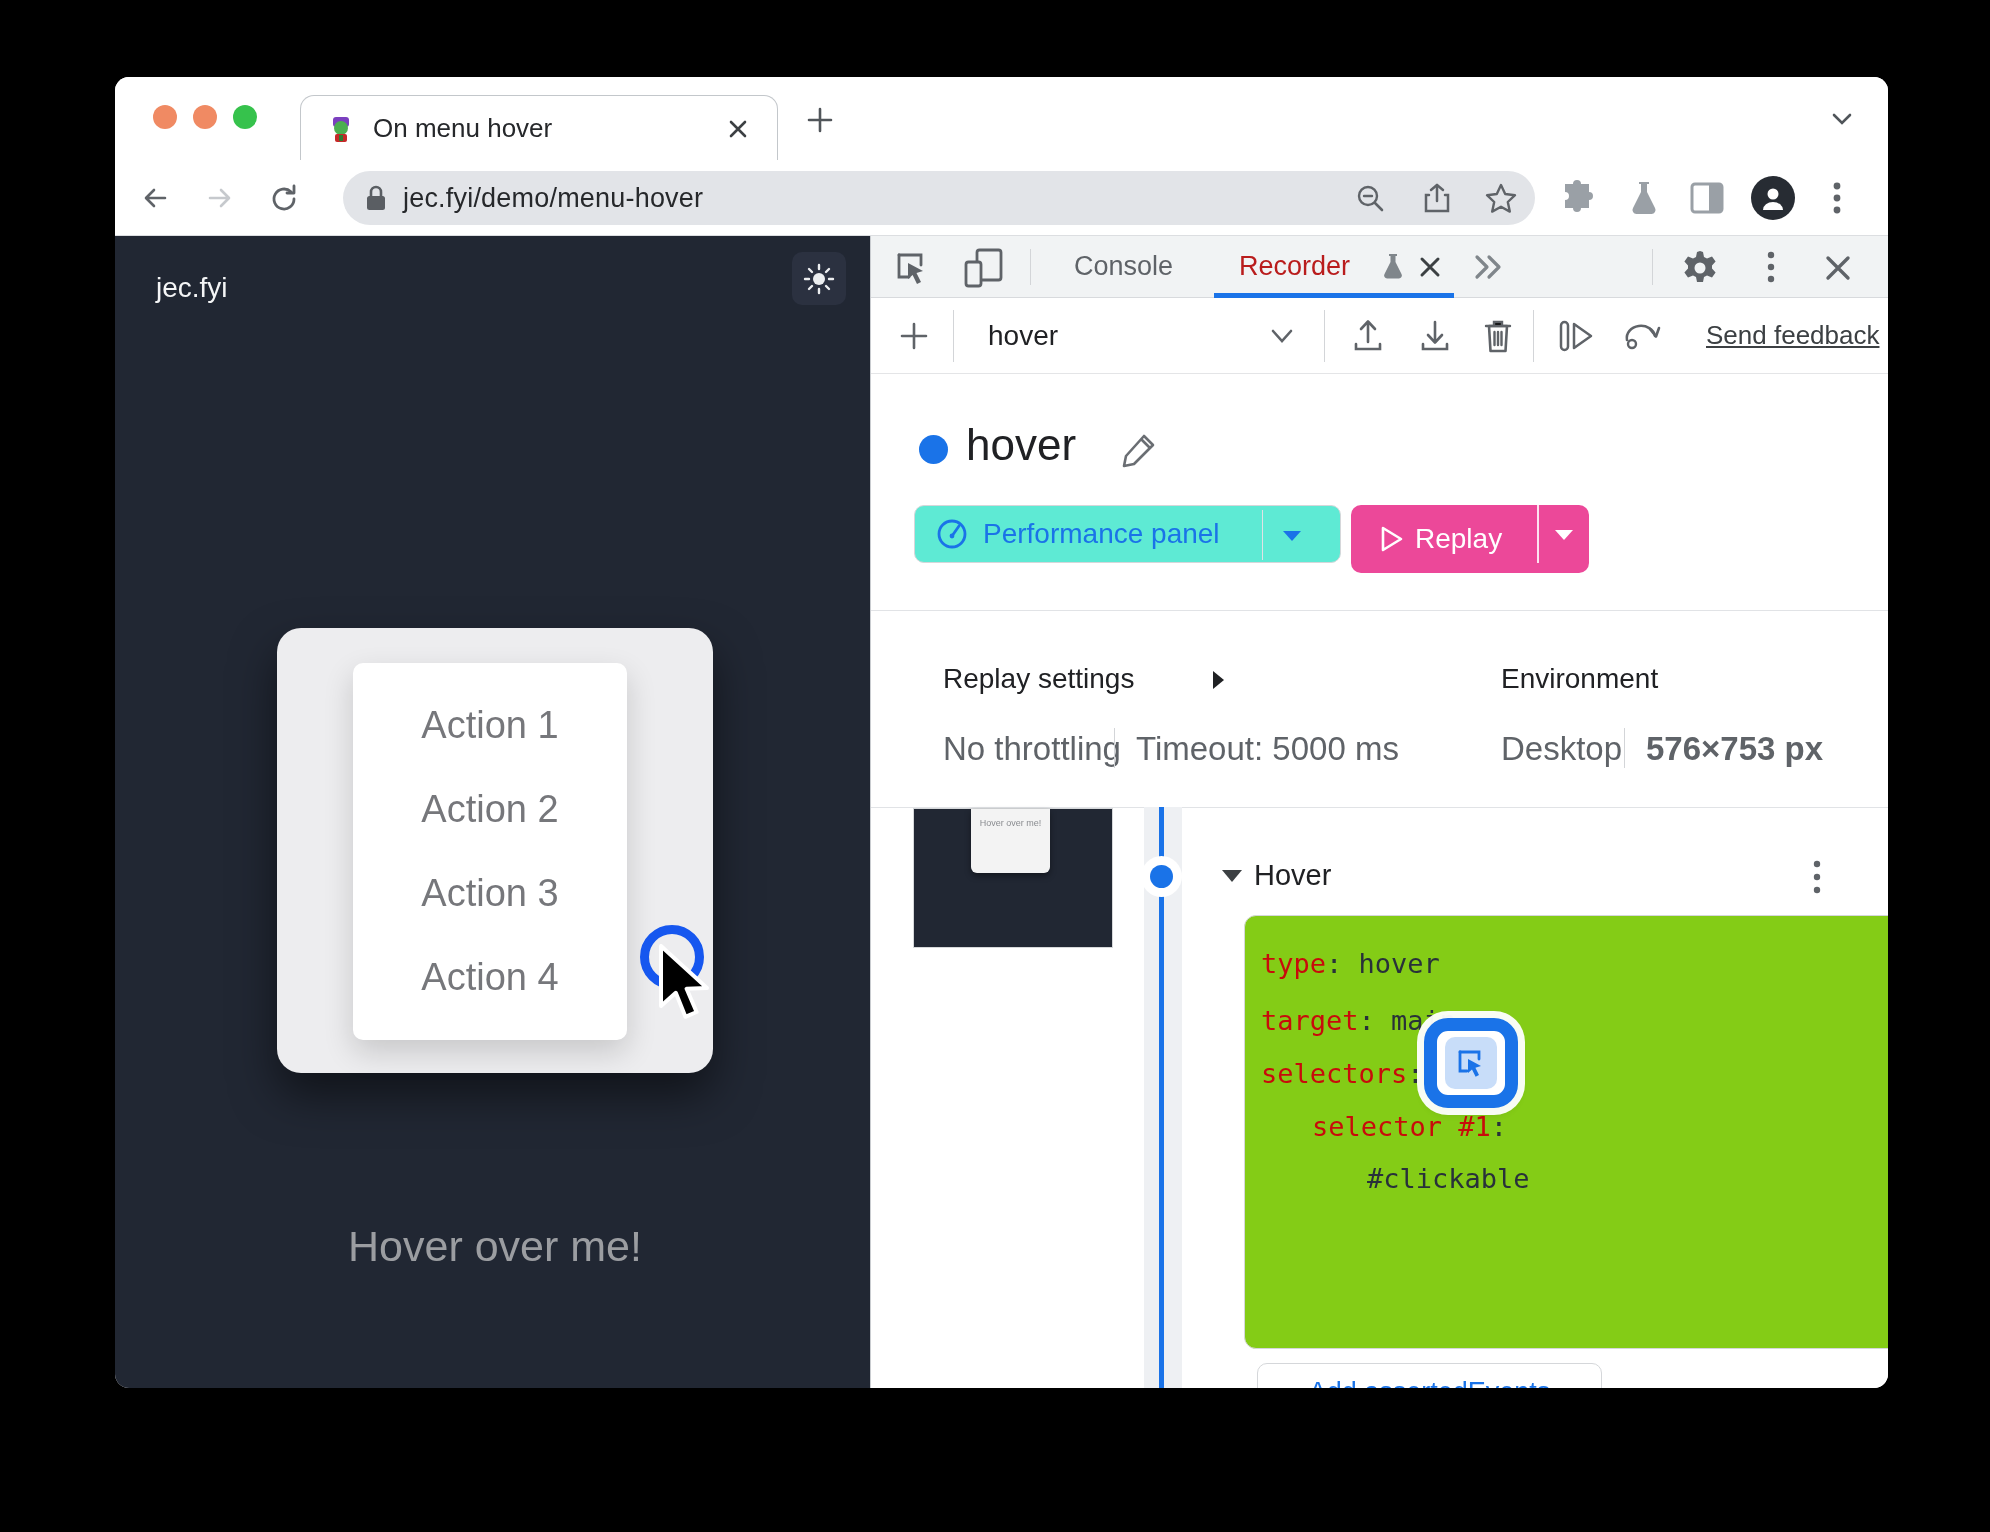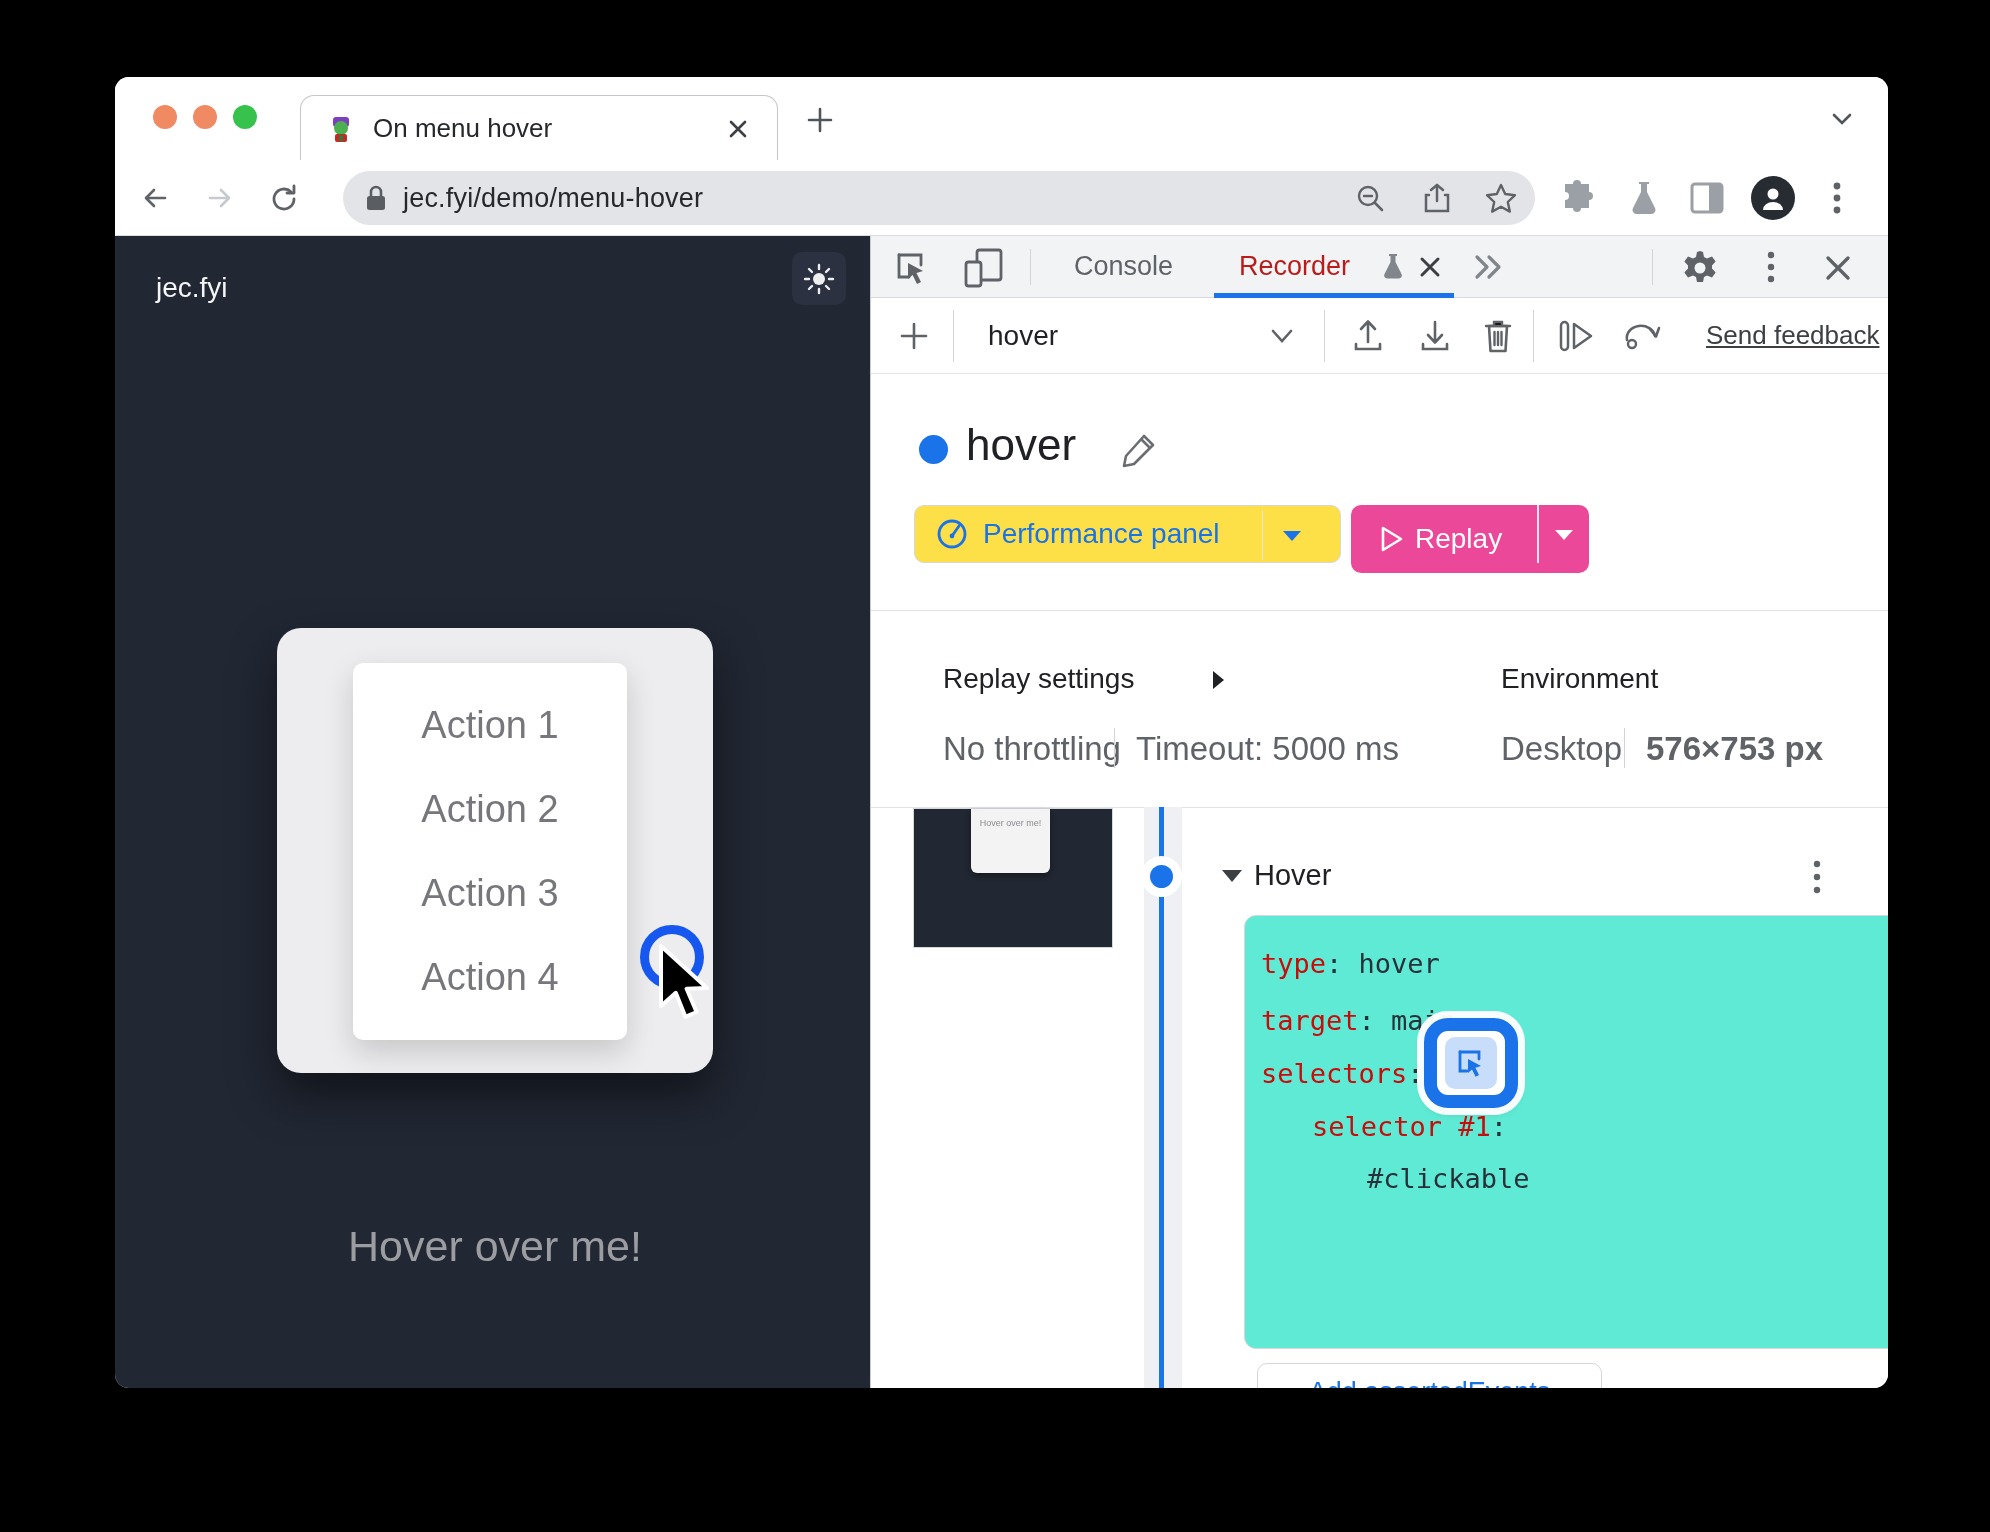--- a/index.html
+++ b/index.html
@@ -45,40 +45,40 @@
   
   .dt-tabbar { position:absolute; left:0; top:0; width:100%; height:62px; background:#f1f3f4; border-bottom:1px solid #d8dadd; }
   .dt-tab-label { font-size:27px; color:#5f6368; position:absolute; top:15px; }
   .dt-underline { position:absolute; left:343px; top:57px; width:240px; height:5px; background:#1a73e8; }
   .vsep { position:absolute; width:1px; background:#d3d5d8; }
   .dt-controls { position:absolute; left:0; top:62px; width:100%; height:76px; background:#fff; border-bottom:1px solid #e4e5e7; }
   .send-feedback { position:absolute; left:835px; top:22px; font-size:26px; color:#3c4043; text-decoration:underline; }
   .rec-title { position:absolute; left:95px; top:184px; font-size:44px; color:#202124; }
   .rec-dot { position:absolute; left:48px; top:199px; width:29px; height:29px; border-radius:50%; background:#1a73e8; }
   .pencil { position:absolute; left:246px; top:192px; }
-  .perf-btn { position:absolute; left:43px; top:269px; width:427px; height:58px; border:1.5px solid #d5d7da; border-radius:10px; background:#fde047; display:flex; align-items:center; }
+  .perf-btn { position:absolute; left:43px; top:269px; width:427px; height:58px; border:1.5px solid #d5d7da; border-radius:10px; background:#5eead4; display:flex; align-items:center; }
   .perf-label { color:#1a73e8; font-size:28px; font-weight:500; margin-left:12px; }
   .perf-sep { position:absolute; left:347px; top:4px; width:1px; height:50px; background:#e0e2e5; }
   .replay-btn { position:absolute; left:480px; top:269px; width:238px; height:68px; background:#ec4899; border-radius:10px; display:flex; align-items:center; }
   .replay-label { color:#fff; font-size:28px; font-weight:500; margin-left:10px; }
   .replay-sep { position:absolute; left:186px; top:0; width:1.5px; height:58px; background:rgba(255,255,255,.85); }
   .hdiv { position:absolute; left:0; width:100%; height:1px; background:#e1e3e6; }
   .sect-label { font-size:28px; color:#202124; font-weight:500; position:absolute; }
   .sect-val { font-size:33px; color:#5f6368; position:absolute; }
   
   .gutter { position:absolute; left:273px; top:571px; width:38px; height:581px; background:#eef0f3; }
   .blueline { position:absolute; left:288px; top:571px; width:5px; height:581px; background:#1a73e8; }
   .thumb { position:absolute; left:42px; top:572px; width:200px; height:140px; background:#212733; border:1px solid #d6d8da; }
   .thumb-card { position:absolute; left:57px; top:0; width:79px; height:64px; background:#f3f3f3; border-radius:0 0 6px 6px; box-shadow:0 3px 6px rgba(0,0,0,.4); }
   .thumb-label { font-size:9px; color:#8a8c90; text-align:center; margin-top:9px; }
   .step-dot-halo { position:absolute; left:270px; top:620px; width:41px; height:41px; background:#fff; border-radius:50%; }
   .step-dot { position:absolute; left:279px; top:629px; width:23px; height:23px; background:#1a73e8; border-radius:50%; }
   .step-name { position:absolute; left:383px; top:623px; font-size:29px; color:#202124; }
   .step-kebab { position:absolute; left:933px; top:620px; }
-  .step-box { position:absolute; left:373px; top:679px; width:690px; height:434px; border:1.5px solid #d5d7da; border-radius:12px; background:#5eead4; }
+  .step-box { position:absolute; left:373px; top:679px; width:690px; height:434px; border:1.5px solid #d5d7da; border-radius:12px; background:#84cc16; }
   .cl { position:absolute; font-family:"DejaVu Sans Mono", monospace; font-size:27px; white-space:pre; }
   .ck { color:#c80b0b; } .cv { color:#28313a; }
   .pick-ring { position:absolute; left:179px; top:102px; width:94px; height:90px; border:13px solid #1a73e8; border-radius:24px; background:#fff; box-shadow:0 0 0 7px rgba(255,255,255,.95), 0 4px 10px rgba(0,0,0,.18); display:flex; align-items:center; justify-content:center; }
   .pick-inner { width:52px; height:52px; background:#c8ddf9; border-radius:10px; display:flex; align-items:center; justify-content:center; }
   .add-btn { position:absolute; border:1.5px solid #d5d7da; border-radius:10px; background:#fff; color:#1a73e8; font-size:27px; font-weight:500; display:flex; align-items:center; justify-content:center; }
 </style>
 </head>
 <body>
 
 <div class="window">

